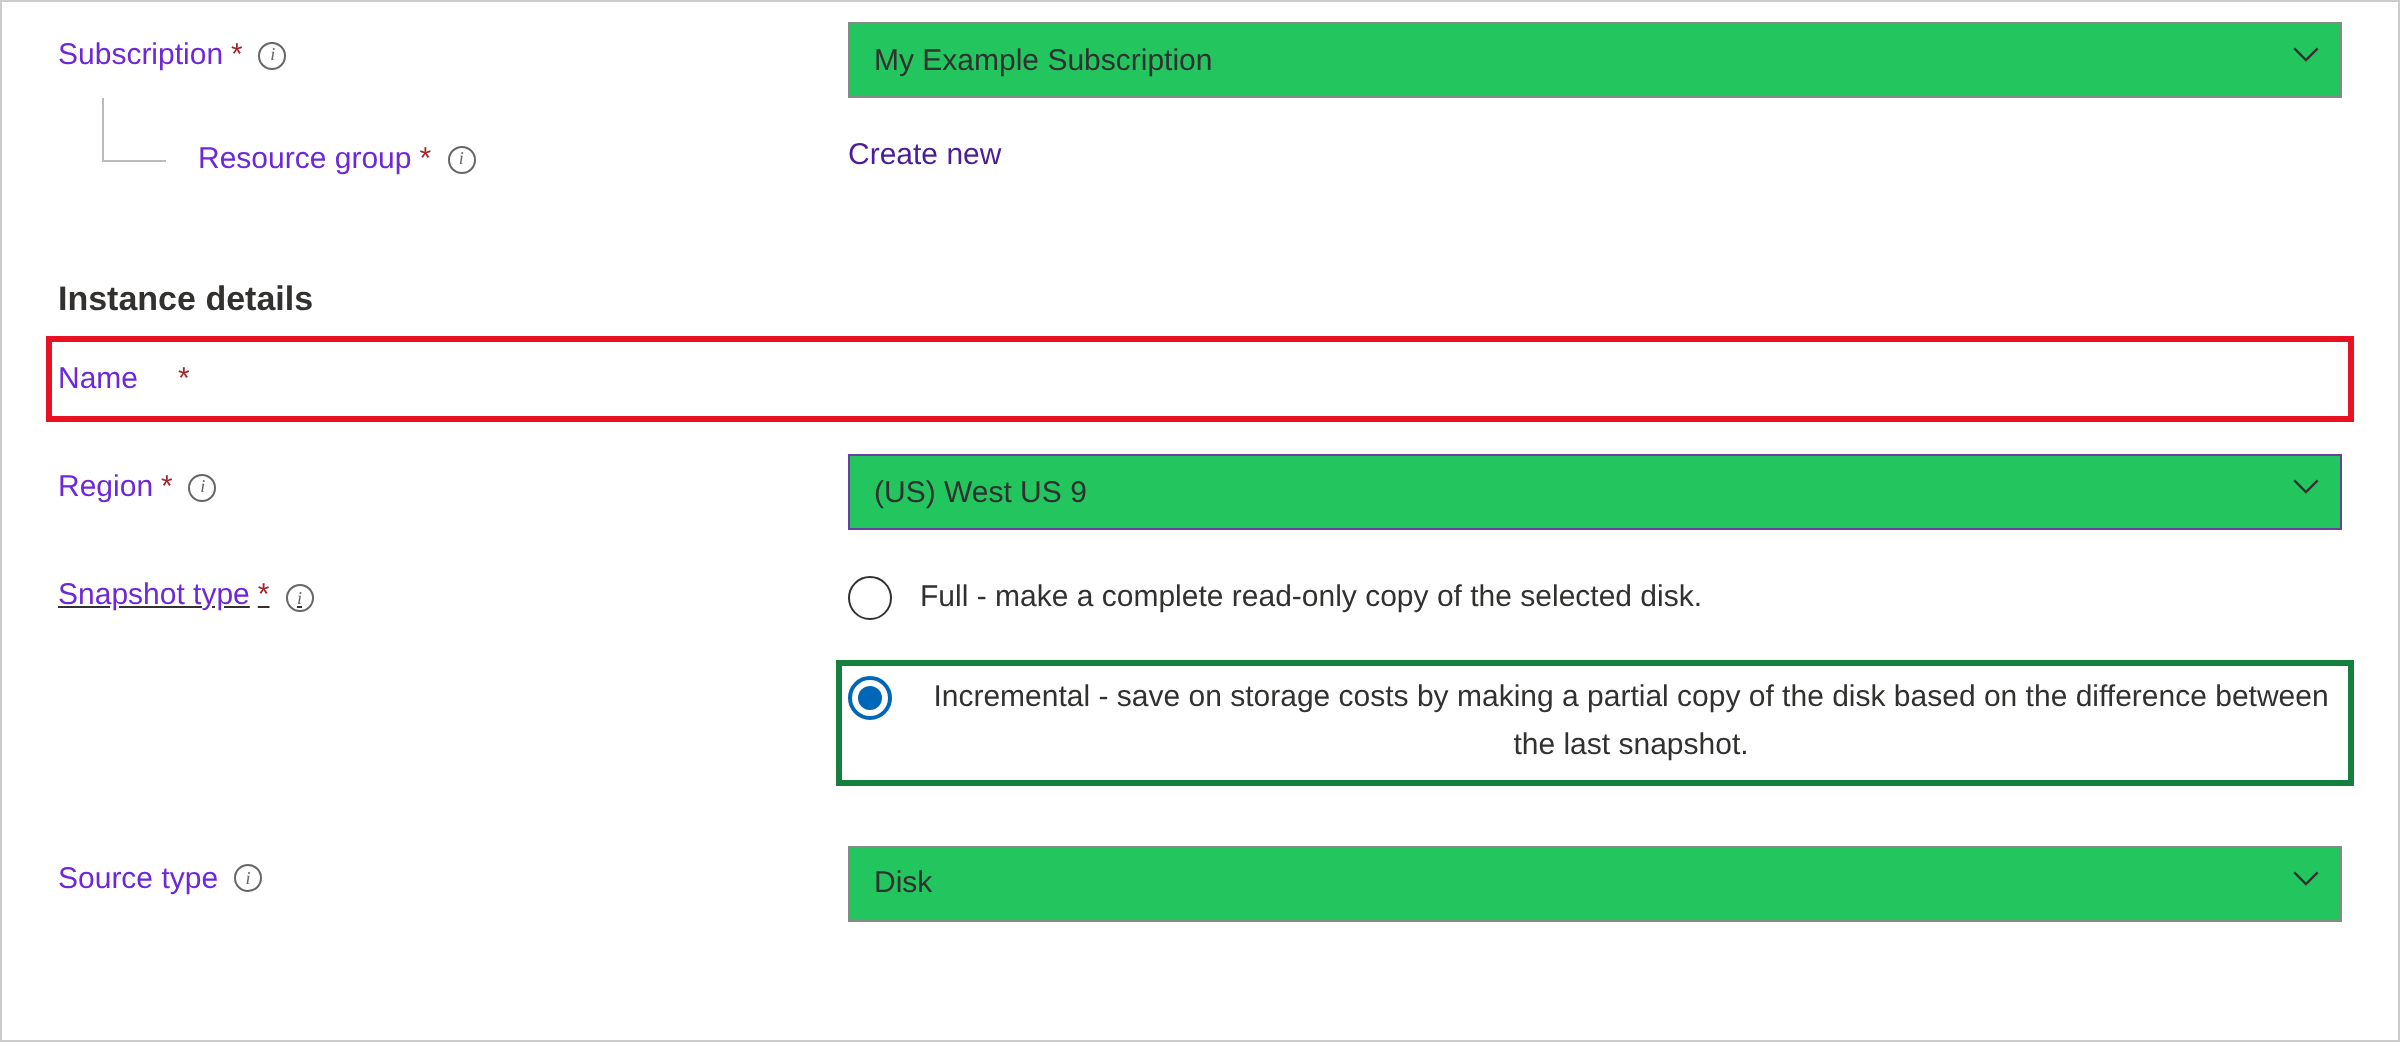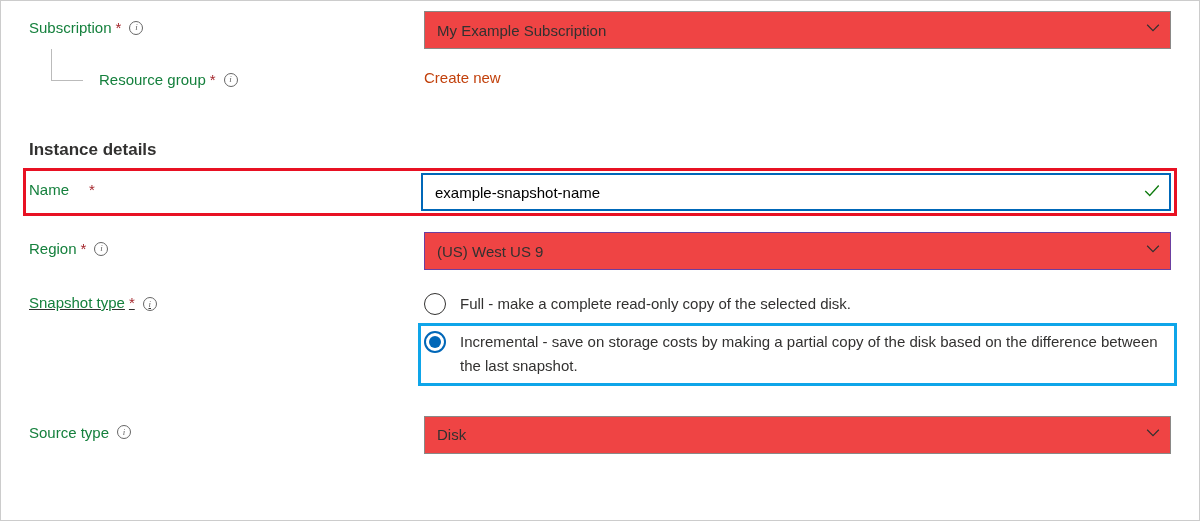--- a/index.html
+++ b/index.html
@@ -42,21 +42,21 @@
     width: 32px;
     height: 32px;
     border-left: 1px solid #bbb;
     border-bottom: 1px solid #bbb;
   }
   .field-col {
     flex: 1;
     min-width: 0;
   }
   .label-text {
-    color: #15803d;
+    color: #6d28d9;
   }
   .asterisk {
     color: #a4262c;
     margin-left: 4px;
   }
   .info-icon {
     width: 14px;
     height: 14px;
     border: 1px solid #666;
     border-radius: 50%;
@@ -68,37 +68,37 @@
     font-family: Georgia, serif;
     color: #666;
     margin-left: 8px;
     cursor: default;
     line-height: 1;
   }
   .dropdown {
     position: relative;
     height: 38px;
     border: 1px solid #8a8886;
-    background: #ef4444;
+    background: #22c55e;
     display: flex;
     align-items: center;
     padding: 0 36px 0 12px;
     cursor: pointer;
     font-size: 15px;
   }
   .dropdown.purple { border-color: #6b3fa0; }
   .chevron {
     position: absolute;
     right: 10px;
     top: 50%;
     transform: translateY(-55%);
   }
   .chevron svg { width: 14px; height: 14px; }
   .link {
-    color: #c2410c;
+    color: #4c1d95;
     font-size: 15px;
     cursor: pointer;
     display: inline-block;
     margin-top: 6px;
   }
   .section-heading {
     font-weight: 700;
     font-size: 17px;
     margin-top: 44px;
     margin-bottom: 8px;
@@ -122,23 +122,24 @@
     transform: translateY(-50%);
   }
   .check-icon svg { width:18px; height:18px; }
   .highlight-red {
     border: 3px solid #e81123;
     margin-left: -6px;
     margin-right: -6px;
     padding: 2px 3px;
   }
   .highlight-red-radio {
-    border: 3px solid #0ea5e9;
-    margin: 4px -6px 0 -6px;
+    border: 3px solid #15803d;
+    margin: 16px -6px 0 -6px;
     padding: 4px 3px 6px 3px;
+    text-align: center;
   }
   .radio-row {
     display: flex;
     align-items: flex-start;
     padding: 4px 0;
   }
   .radio {
     width: 22px;
     height: 22px;
     border: 1px solid #323130;
@@ -209,30 +210,20 @@
   </div>
 
   <div class="section-heading">Instance details</div>
 
   <div class="highlight-red">
     <div class="row" style="margin-bottom:0;">
       <div class="label-col" style="width:392px;gap:16px;">
         <span class="label-text">Name</span>
         <span class="asterisk">*</span>
       </div>
-      <div class="field-col">
-        <div class="text-input">
-          <input type="text" value="example-snapshot-name" style="">
-          <span class="check-icon">
-            <svg viewBox="0 0 16 16">
-                <path d="M2 8.5 L6 12.5 L14 3.5" fill="none" stroke="#107c10" stroke-width="1.2"></path>
-              </svg>
-          </span>
-        </div>
-      </div>
     </div>
   </div>
 
   <div class="spacer-med"></div>
 
   <div class="row">
     <div class="label-col">
       <span class="label-text">Region</span>
       <span class="asterisk">*</span>
       <span class="info-icon">i</span>

